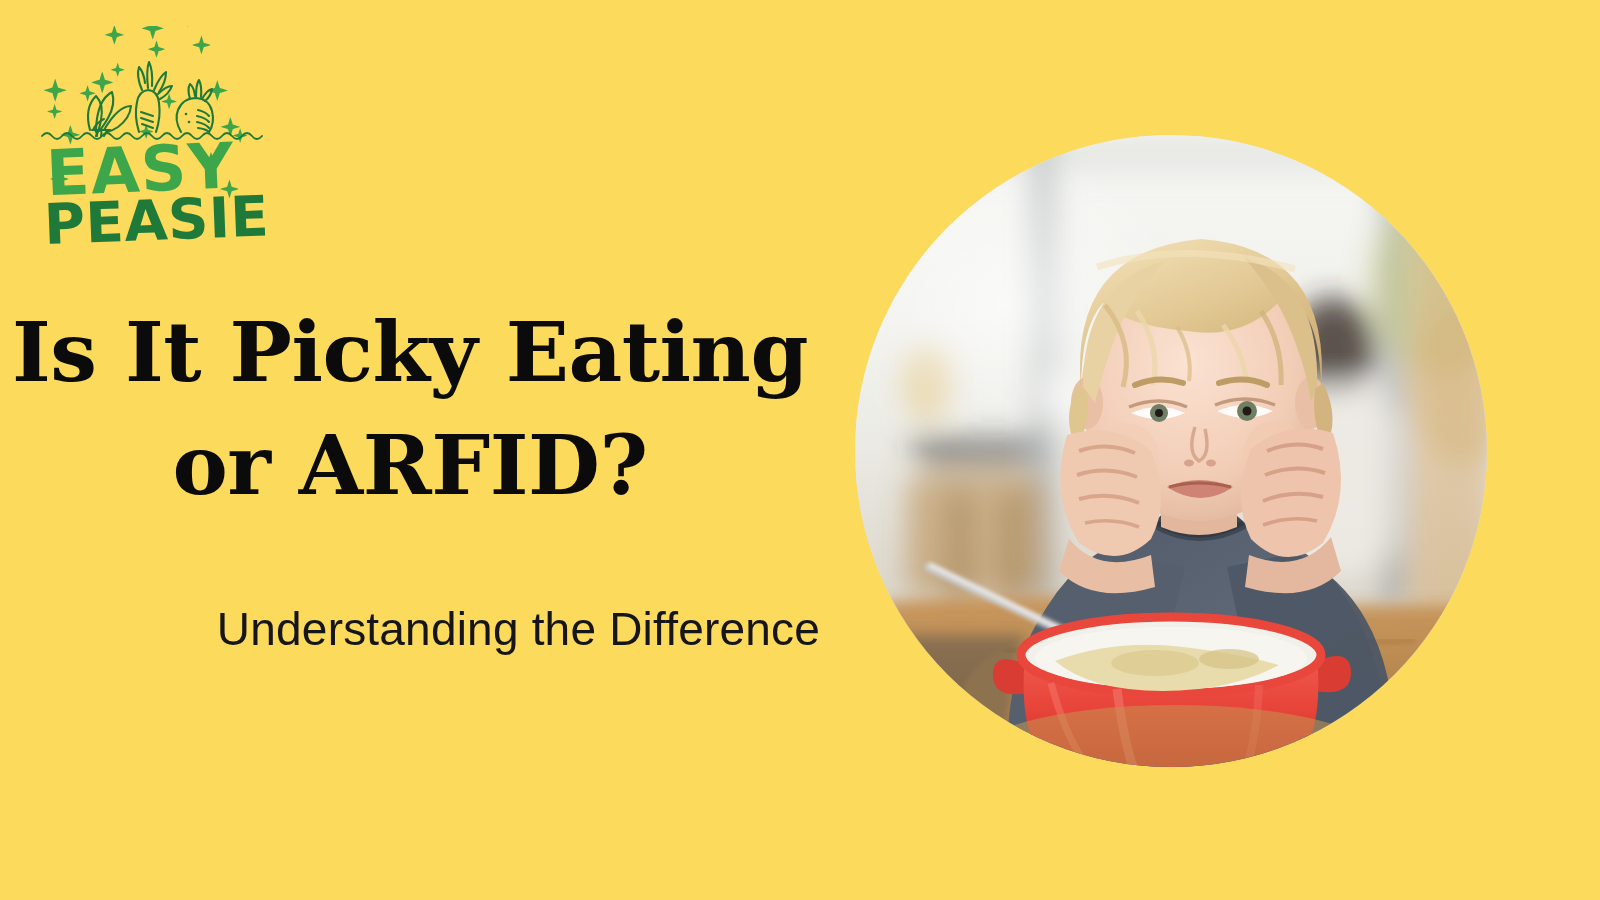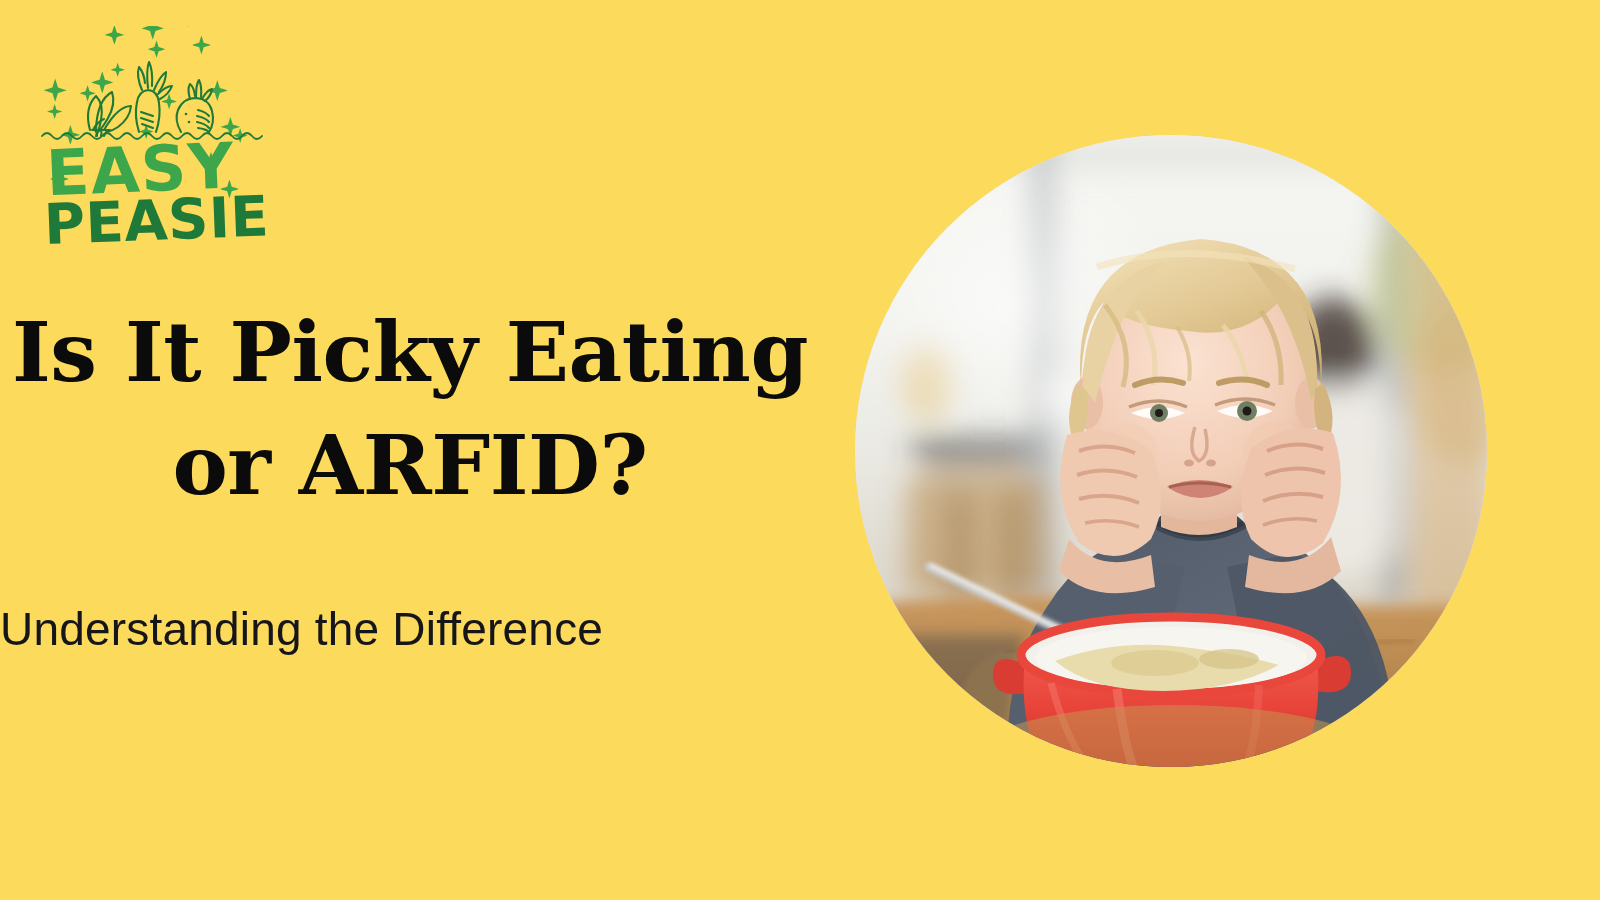--- a/index.html
+++ b/index.html
@@ -46,21 +46,21 @@
     line-height:113px;
     letter-spacing:-0.5px;
     white-space:pre-line;
   }
 
   .subhead {
     position:absolute;
     left:0px;
     top:600px;
     width:820px;
-    text-align:left;
+    text-align:right;
     color:#16161A;
     font-family:"Liberation Sans", sans-serif;
     font-weight:300;
     font-size:46px;
     line-height:58px;
     letter-spacing:0.2px;
   }
 
   
   .photo-circle {

